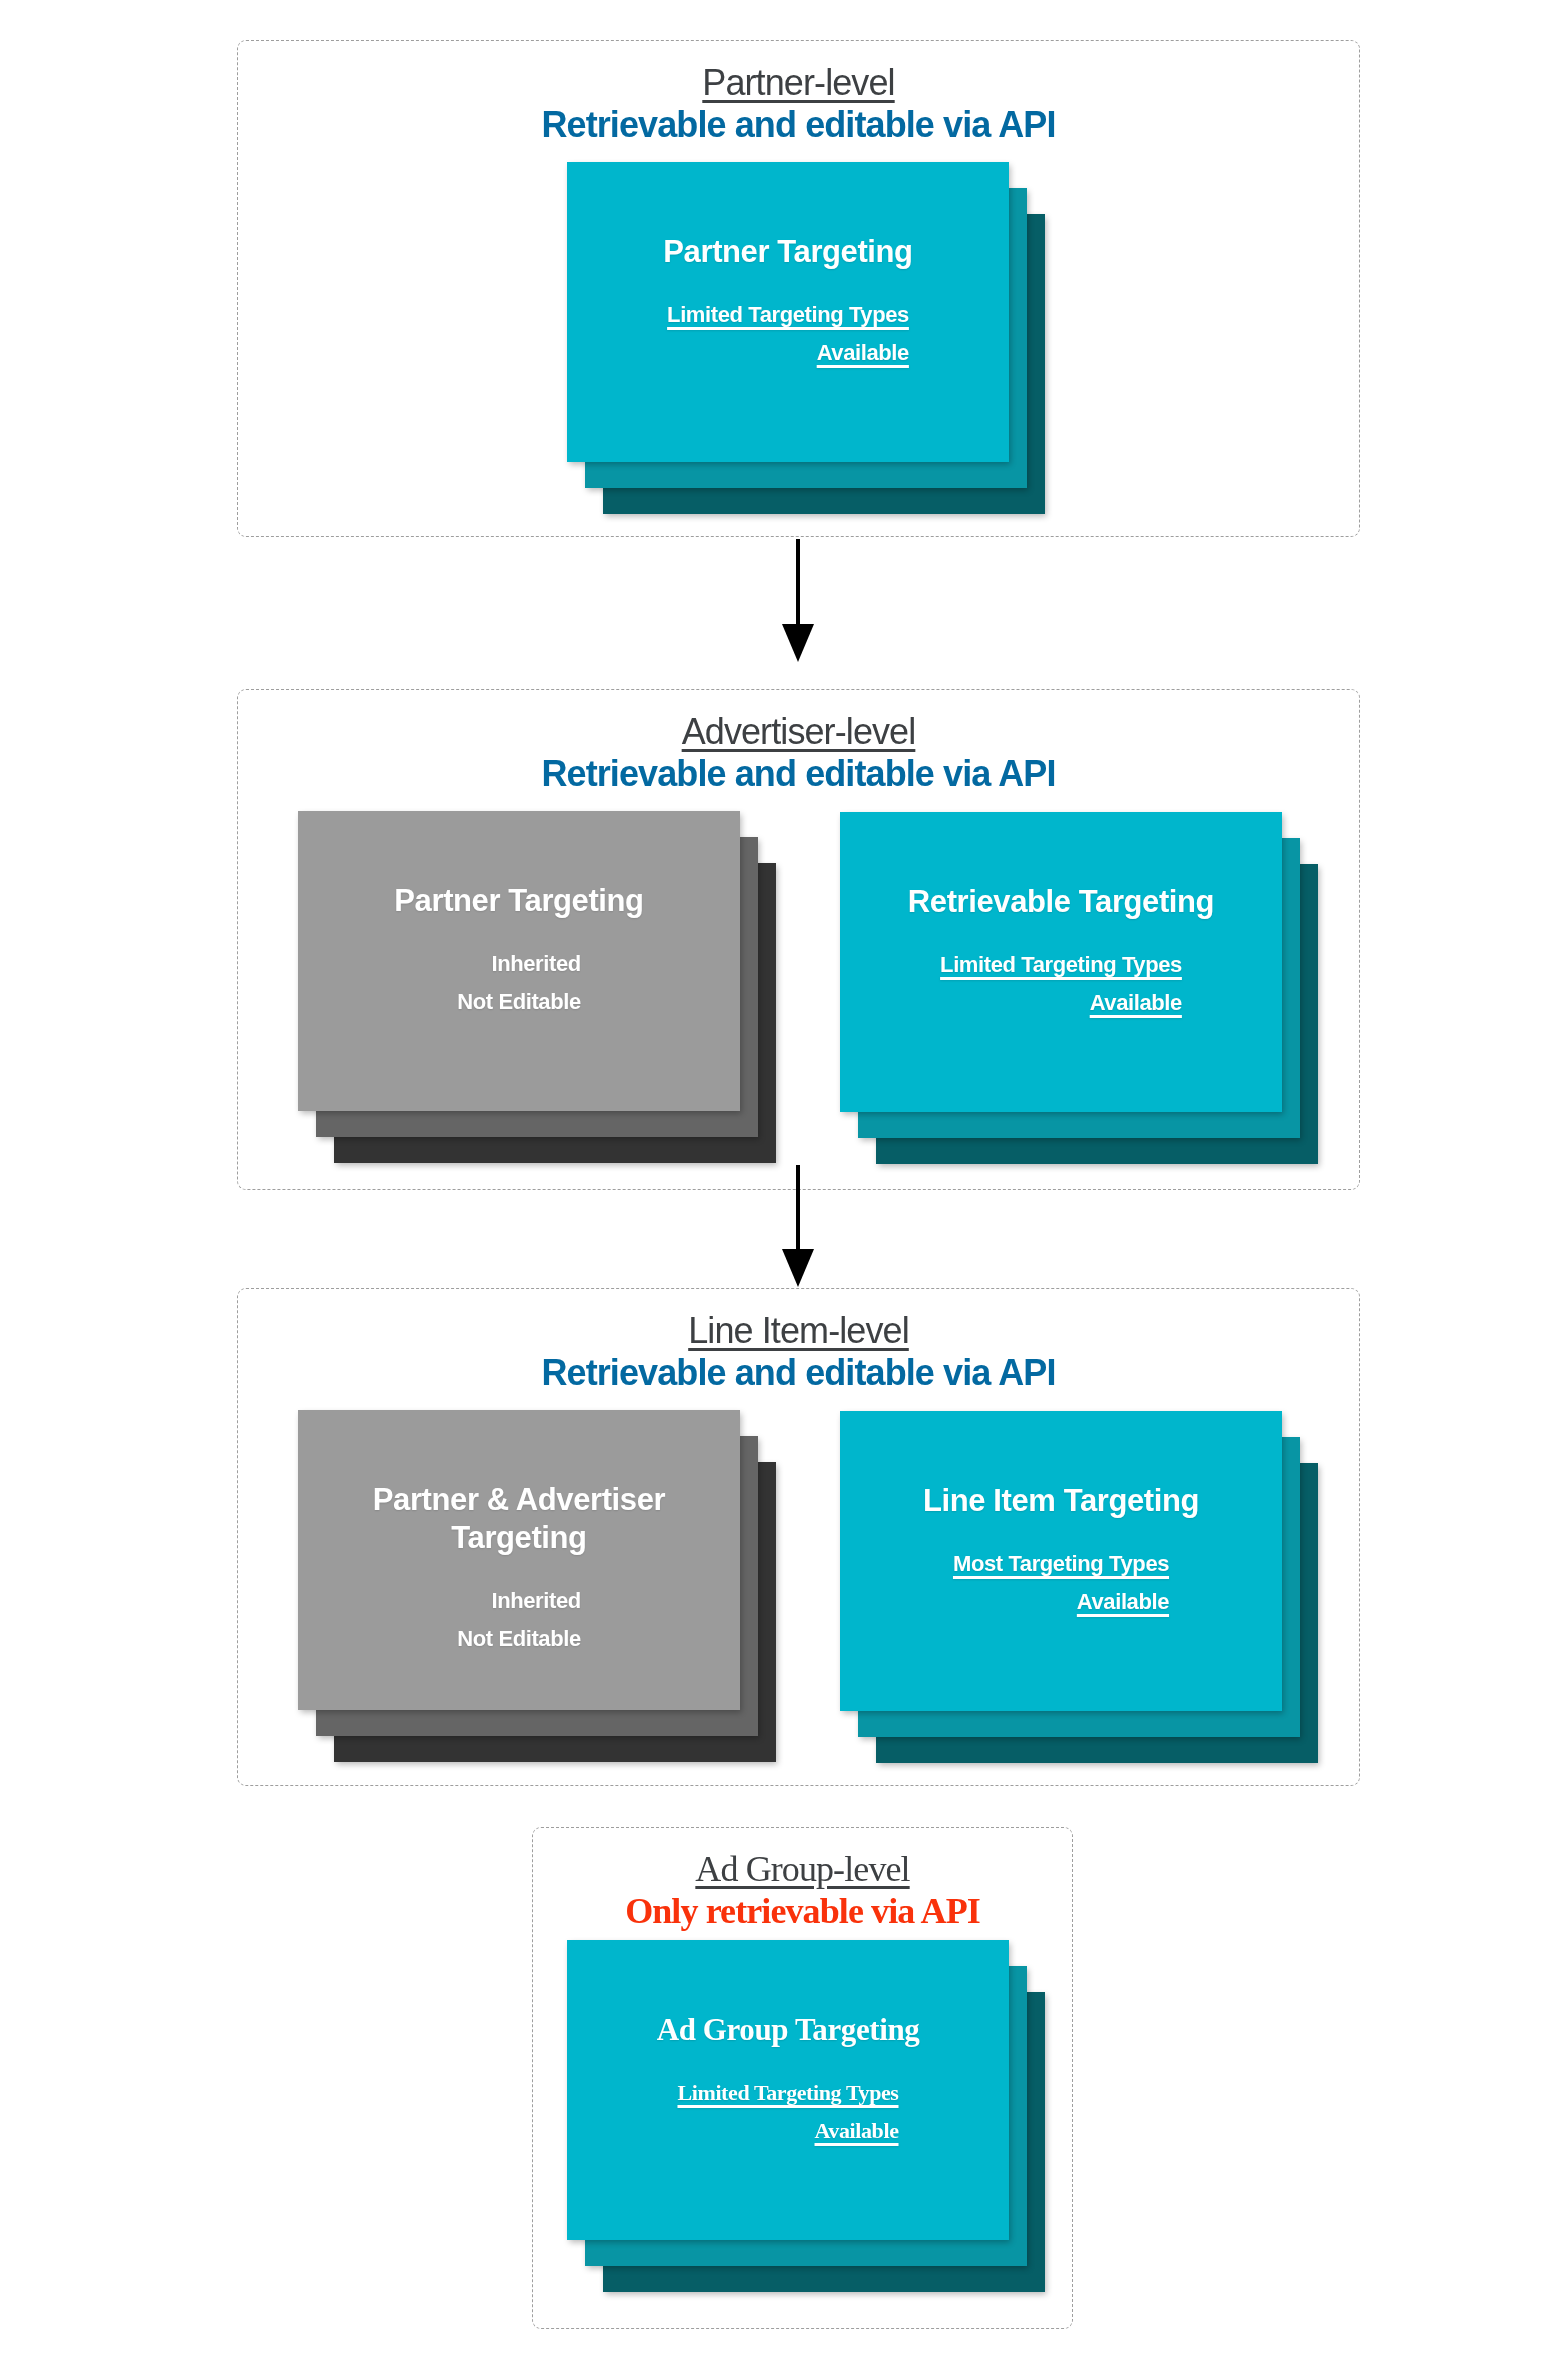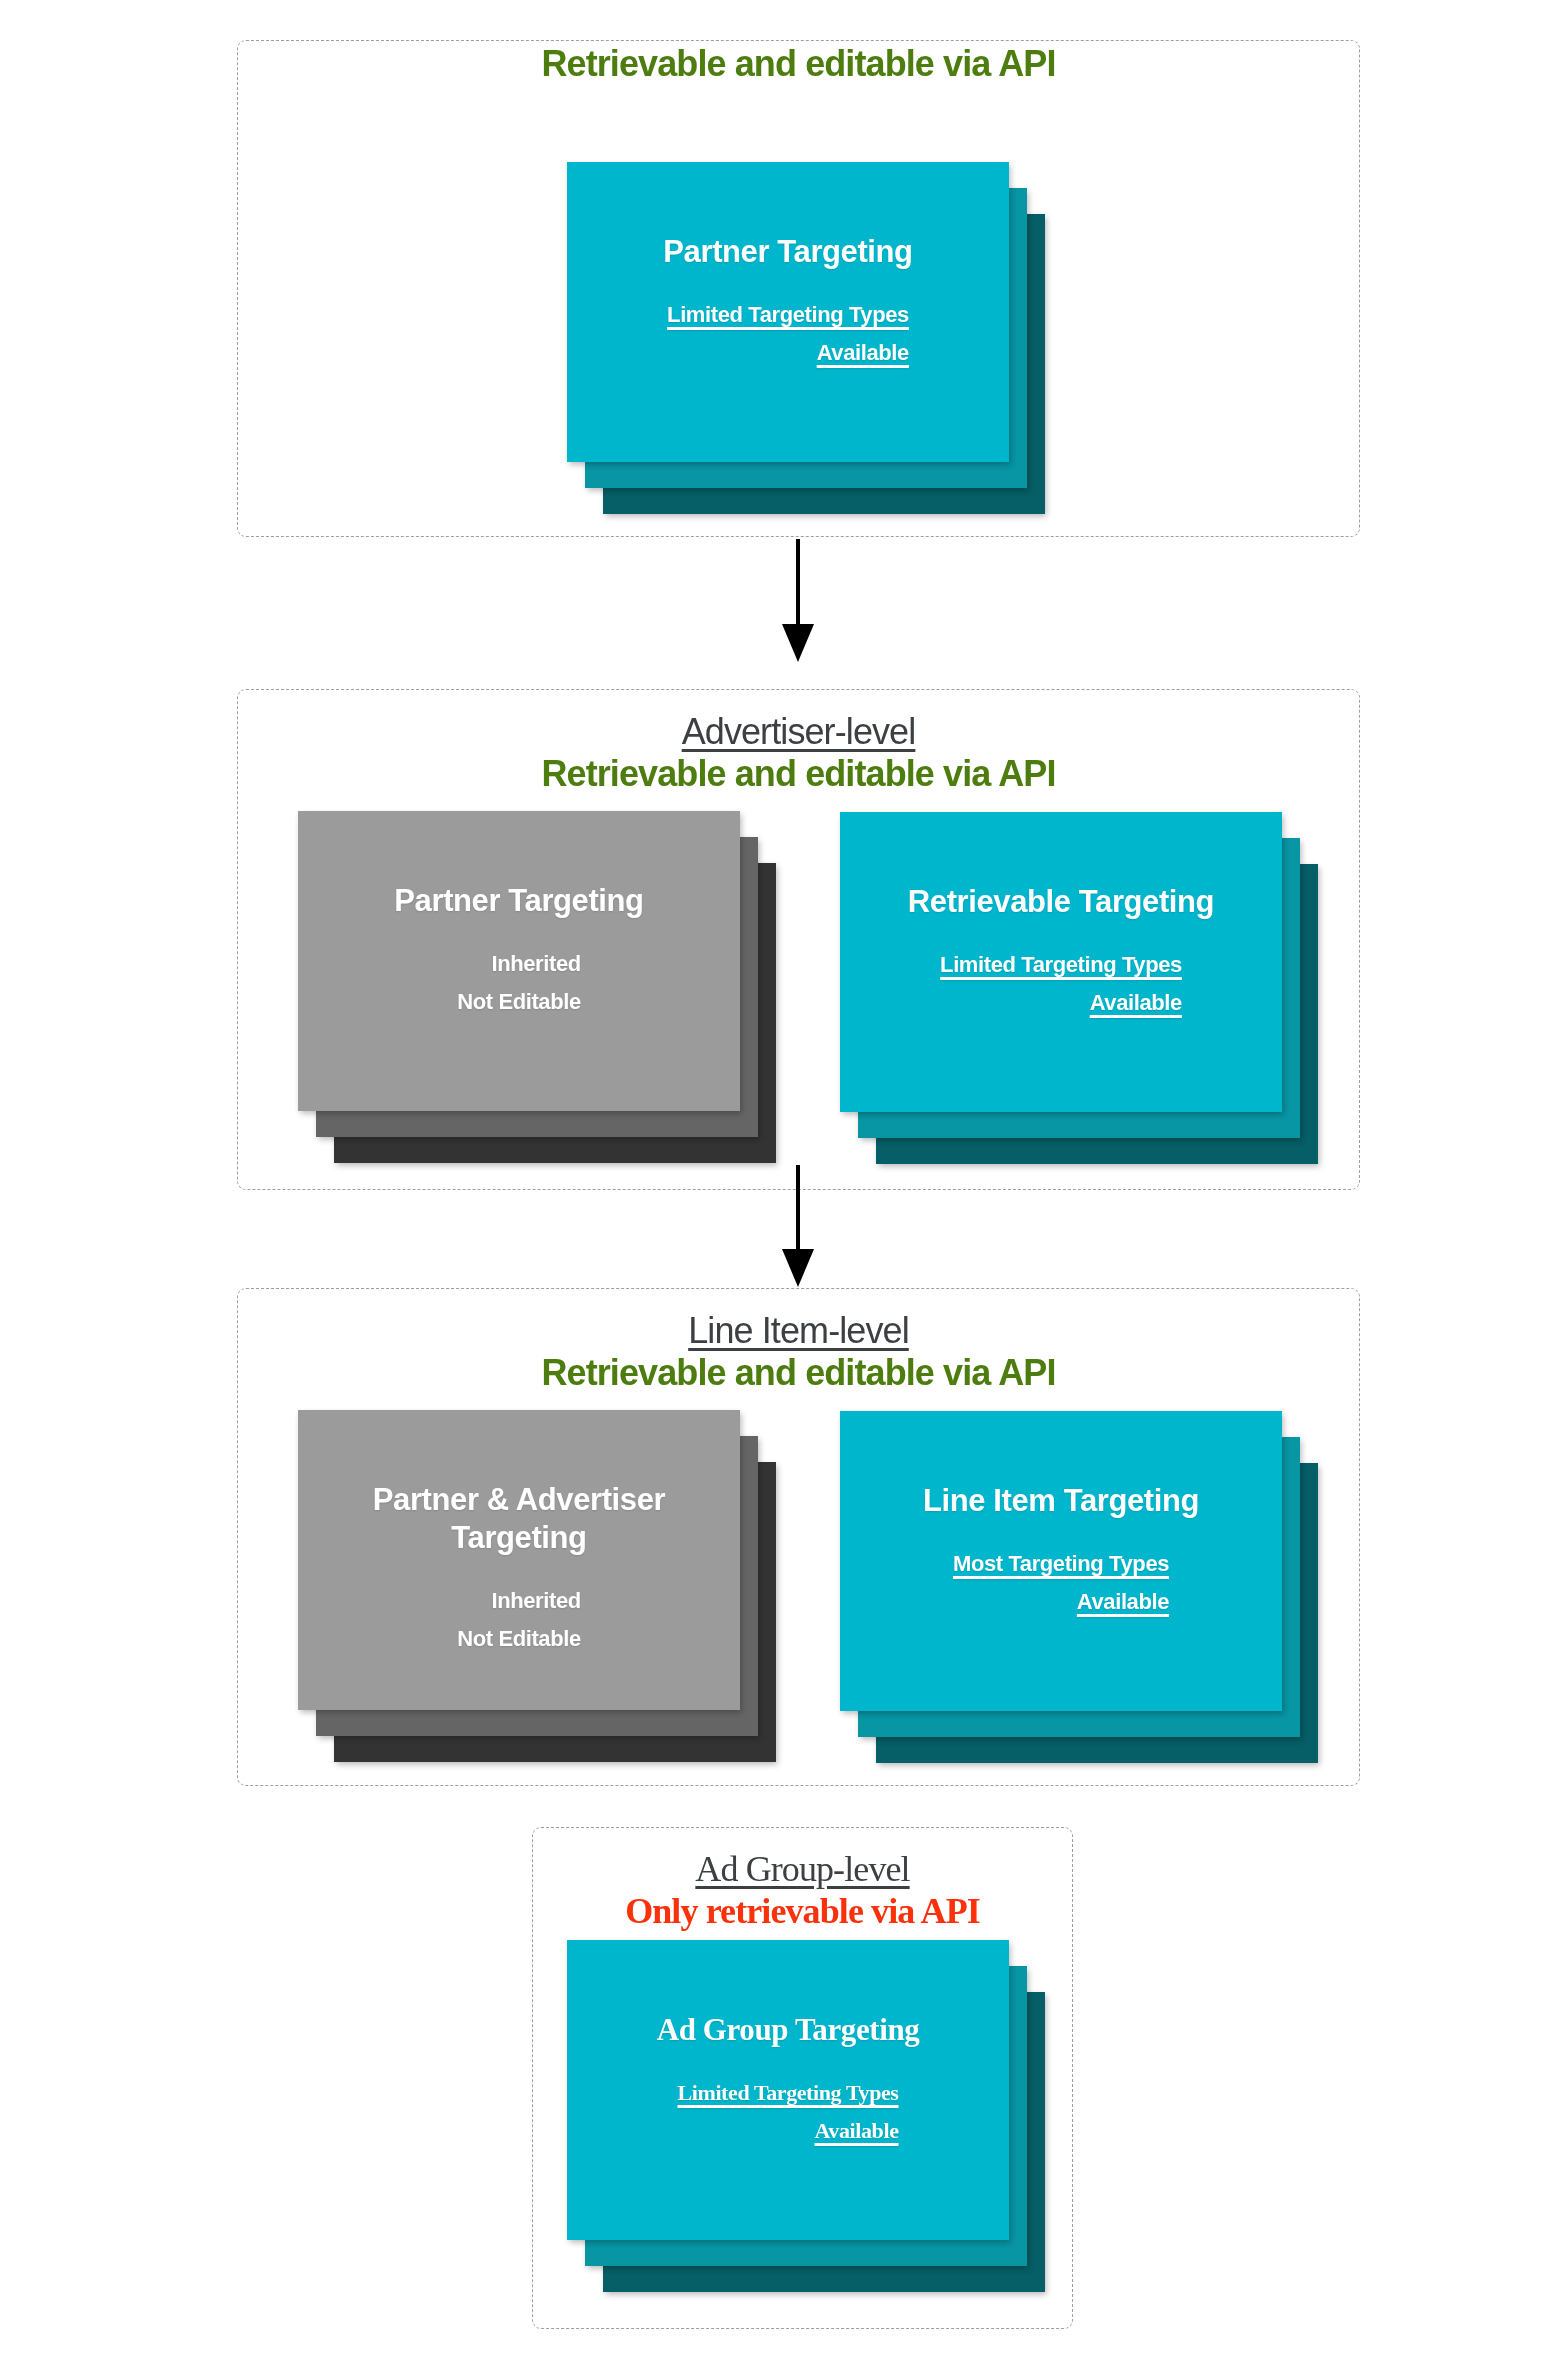--- a/index.html
+++ b/index.html
@@ -18,21 +18,21 @@
   #s4{left:532px;top:1827px;width:541px;height:502px;font-family:Liberation Serif, serif;}
 
   .sec-h1{
     margin:20.5px 0 0 0;text-align:center;
     font-size:36px;font-weight:400;color:#3d4043;letter-spacing:-0.9px;
     text-decoration:underline;text-decoration-thickness:2.7px;text-underline-offset:4.5px;
     line-height:41px;white-space:pre-line;
   }
   .sec-h2{
     margin:1.8px 0 0 0;text-align:center;
-    font-size:36px;font-weight:700;color:#4d7c0f;letter-spacing:-0.9px;
+    font-size:36px;font-weight:700;color:#0369a1;letter-spacing:-0.9px;
     line-height:41px;white-space:pre-line;
   }
   .sec-h2.red{color:#f9320b;}
 
   .stack{position:absolute;width:478px;height:352px;}
   .layer{
     position:absolute;width:442px;height:300px;border-radius:0;
     box-shadow:1.8px 2.7px 6.3px rgba(0,0,0,0.28);
   }
   .layer.l3{left:36px;top:52px;z-index:1;}
@@ -78,20 +78,21 @@
   .arrow .head{
     position:absolute;left:1.8px;bottom:0;width:0;height:0;
     border-left:16px solid transparent;border-right:16px solid transparent;
     border-top:38px solid #000;
   }
 </style>
 </head>
 <body>
 
 <div class="section" id="s1">
+  <div class="sec-h1">Partner-level</div>
   <div class="sec-h2">Retrievable and editable via API</div>
   <div class="stack cyan">
     <div class="layer l3"></div>
     <div class="layer l2"></div>
     <div class="layer l1">
       <div class="card-title">Partner Targeting</div>
       <div class="card-body">Limited Targeting Types
 Available</div>
     </div>
   </div>

